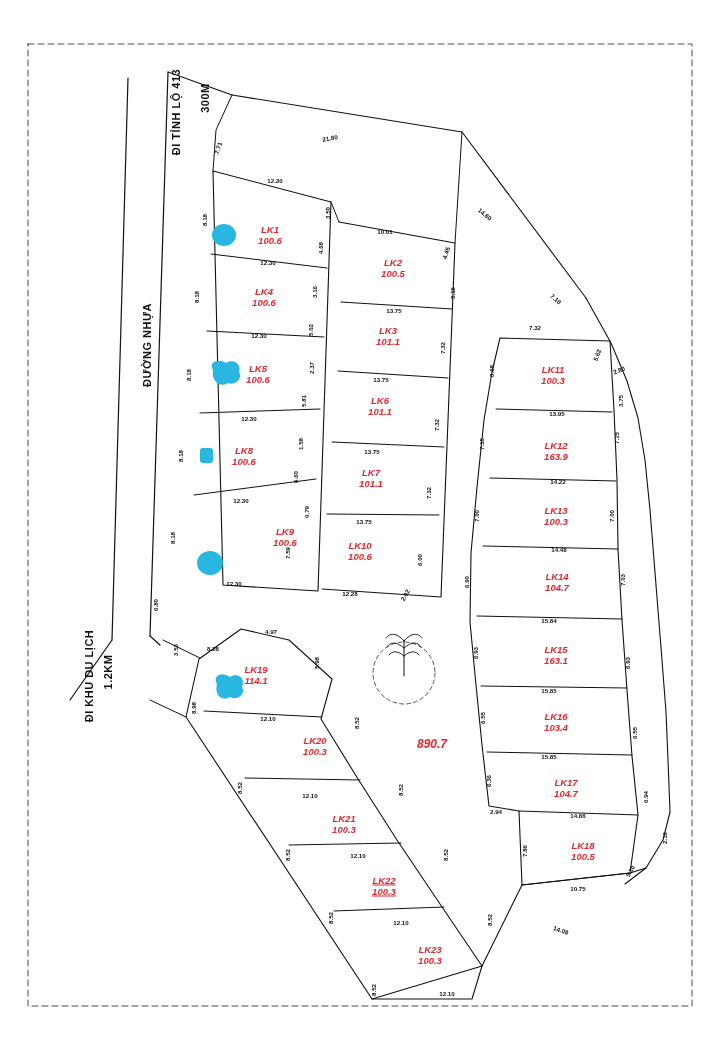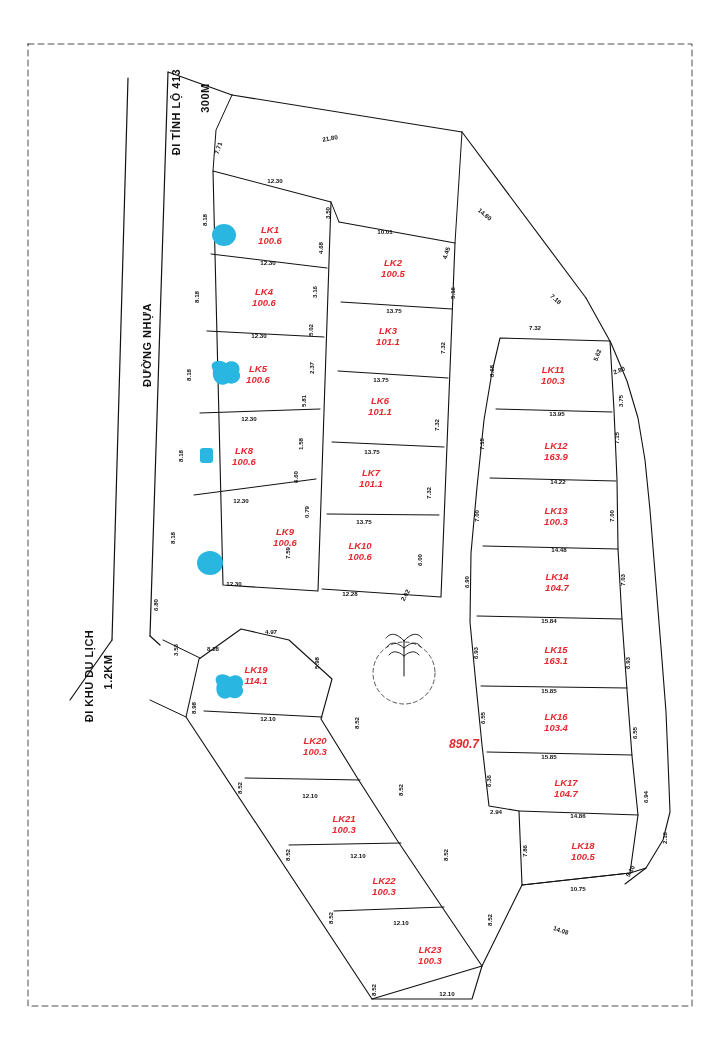--- a/index.html
+++ b/index.html
@@ -59,21 +59,20 @@
   }
   .big-area {
     position: absolute;
     color: #e8262e;
     font-size: 12px;
     font-weight: bold;
     font-style: italic;
     white-space: nowrap;
     transform: translate(-50%, -50%);
     pointer-events: none;
-    margin-left: 32px;
   }
 </style>
 </head>
 <body>
 
 <div id="plan">
 
   <svg width="720" height="1044" viewBox="0 0 720 1044">
     <g fill="none" stroke="#111111" stroke-width="1" stroke-linejoin="round" stroke-linecap="round">
 
@@ -322,21 +321,21 @@
         <span class="area">114.1</span>
       </div>
       <div class="lot-label" style="left: 315px; top: 746px;">
         <span class="code">LK20</span>
         <span class="area">100.3</span>
       </div>
       <div class="lot-label" style="left: 344px; top: 824px;">
         <span class="code">LK21</span>
         <span class="area">100.3</span>
       </div>
-      <div class="lot-label" style="left: 384px; top: 886px;">
+      <div class="lot-label" style="left: 384px; top: 886px; text-decoration: underline;">
         <span class="code">LK22</span>
         <span class="area">100.3</span>
       </div>
       <div class="lot-label" style="left: 430px; top: 955px;">
         <span class="code">LK23</span>
         <span class="area">100.3</span>
       </div>
     </div>
   <div id="big-area-label">
       <div class="big-area" style="left: 432px; top: 744px;">890.7</div>

